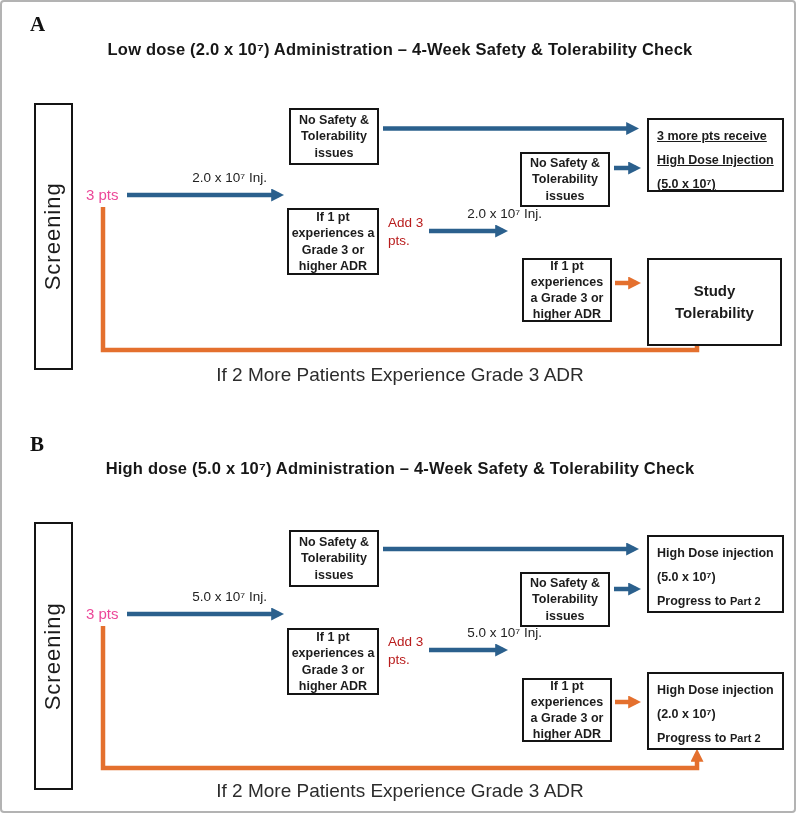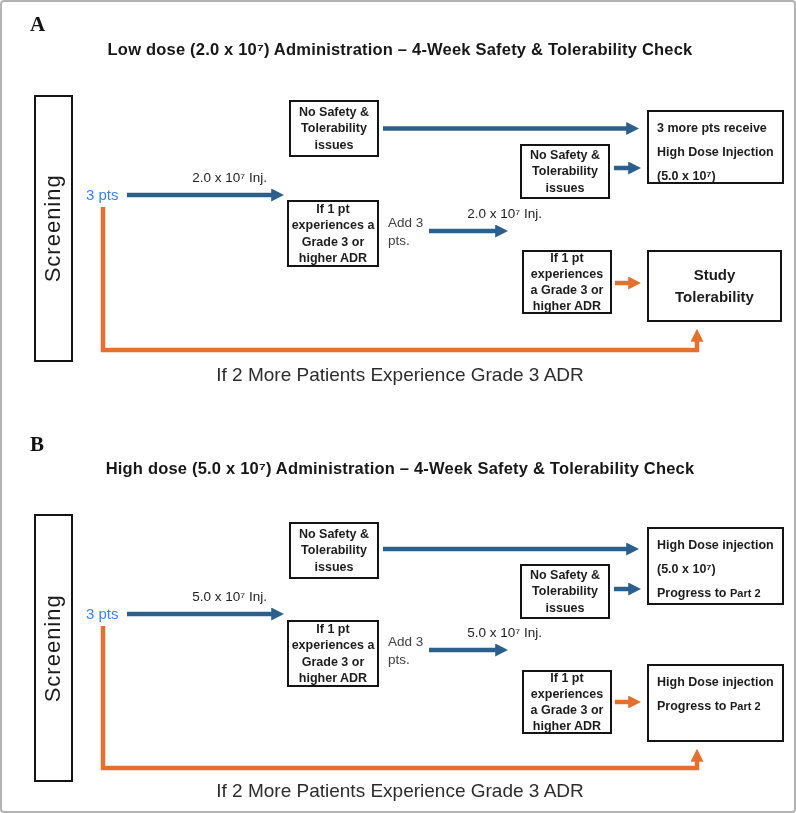--- a/index.html
+++ b/index.html
@@ -7,33 +7,33 @@
     position:relative;width:796px;height:813px;box-sizing:border-box;
     background:#ffffff;border:2px solid #b3b3b3;border-radius:4px;
     font-family:"Liberation Sans",sans-serif;color:#1c1c1c;overflow:hidden;
   }
   .abs{position:absolute;}
   .panel-label{font-family:"Liberation Serif",serif;font-weight:bold;font-size:21px;color:#111;}
   .title{left:0;width:796px;text-align:center;font-weight:bold;font-size:16.5px;letter-spacing:.2px;color:#171717;}
   .box{
     position:absolute;box-sizing:border-box;background:#fff;border:2.5px solid #141414;
     display:flex;align-items:center;justify-content:center;text-align:center;
-    font-weight:bold;font-size:12.5px;line-height:1.3;padding:2px;
+    font-weight:bold;font-size:12.5px;line-height:1.3;padding:2px;margin-top:8px;
   }
   .screening-box span{
     transform:rotate(-90deg);white-space:nowrap;font-size:22px;font-weight:400;
     letter-spacing:1px;color:#1c1c1c;
   }
   .outcome{display:block;text-align:left;padding:5px 2px 4px 8px;}
   .outcome .ln{line-height:1.9;white-space:nowrap;}
   .emph{font-size:11px;}
   .term{font-size:15px;line-height:1.5;}
-  .pts-label{font-size:15px;color:#3b82f6;}
+  .pts-label{font-size:15px;color:#ec4899;}
   .inj-label{font-size:13.5px;text-align:right;color:#222;}
-  .add-label{font-size:13.5px;line-height:1.35;color:#404040;width:42px;}
+  .add-label{font-size:13.5px;line-height:1.35;color:#b91c1c;width:42px;}
   .caption{left:0;width:796px;text-align:center;font-size:19px;color:#2c2c2c;}
   svg.arrows{position:absolute;left:0;top:0;width:796px;height:813px;pointer-events:none;}
 </style>
 </head>
 <body>
 
 <div class="frame">
 
   <svg class="arrows" viewBox="0 0 796 813">
     <defs>
@@ -82,27 +82,27 @@
   <div class="abs inj-label" style="left:420px;top:204px;width:120px;">2.0 x 10⁷ Inj.</div>
 
   <div class="box" style="left:518px;top:142px;width:90px;height:55px;">
     <span>No Safety &amp; Tolerability issues</span>
   </div>
 
   <div class="box" style="left:520px;top:248px;width:90px;height:64px;">
     <span>If 1 pt experiences a Grade 3 or higher ADR</span>
   </div>
 
-  <div class="box outcome" style="left:645px;top:108px;width:137px;height:74px;">
+  <div class="box outcome" style="left:645px;top:108px;width:137px;height:74px;text-decoration:underline;">
     <div class="ln">3 more pts receive</div>
     <div class="ln">High Dose Injection</div>
     <div class="ln">(5.0 x 10⁷)</div>
   </div>
 
-  <div class="box term" style="left:645px;top:248px;width:135px;height:72px;">
+  <div class="box term" style="left:645px;top:248px;width:135px;height:88px;">
     <span><span>Study</span><br>
     <span>Tolerability</span></span>
   </div>
 
   <div class="abs caption" style="top:362px;">If 2 More Patients Experience Grade 3 ADR</div>
 
   <div class="abs panel-label" style="left:28px;top:430px;">B</div>
   <div class="abs title" style="top:457px;">High dose (5.0 x 10⁷) Administration – 4-Week Safety &amp; Tolerability Check</div>
 
   <div class="box screening-box" style="left:32px;top:512px;width:39px;height:268px;">
@@ -132,18 +132,19 @@
   </div>
 
   <div class="box outcome" style="left:645px;top:525px;width:137px;height:78px;">
     <div class="ln">High Dose injection</div>
     <div class="ln">(5.0 x 10⁷)</div>
     <div class="ln"><span>Progress to </span><span class="emph">Part 2</span></div>
   </div>
 
   <div class="box outcome" style="left:645px;top:662px;width:137px;height:78px;">
     <div class="ln">High Dose injection</div>
+    <div class="ln">(2.0 x 10⁷)</div>
     <div class="ln"><span>Progress to </span><span class="emph">Part 2</span></div>
   </div>
 
   <div class="abs caption" style="top:778px;">If 2 More Patients Experience Grade 3 ADR</div>
 
 </div>
 
 </body></html>

